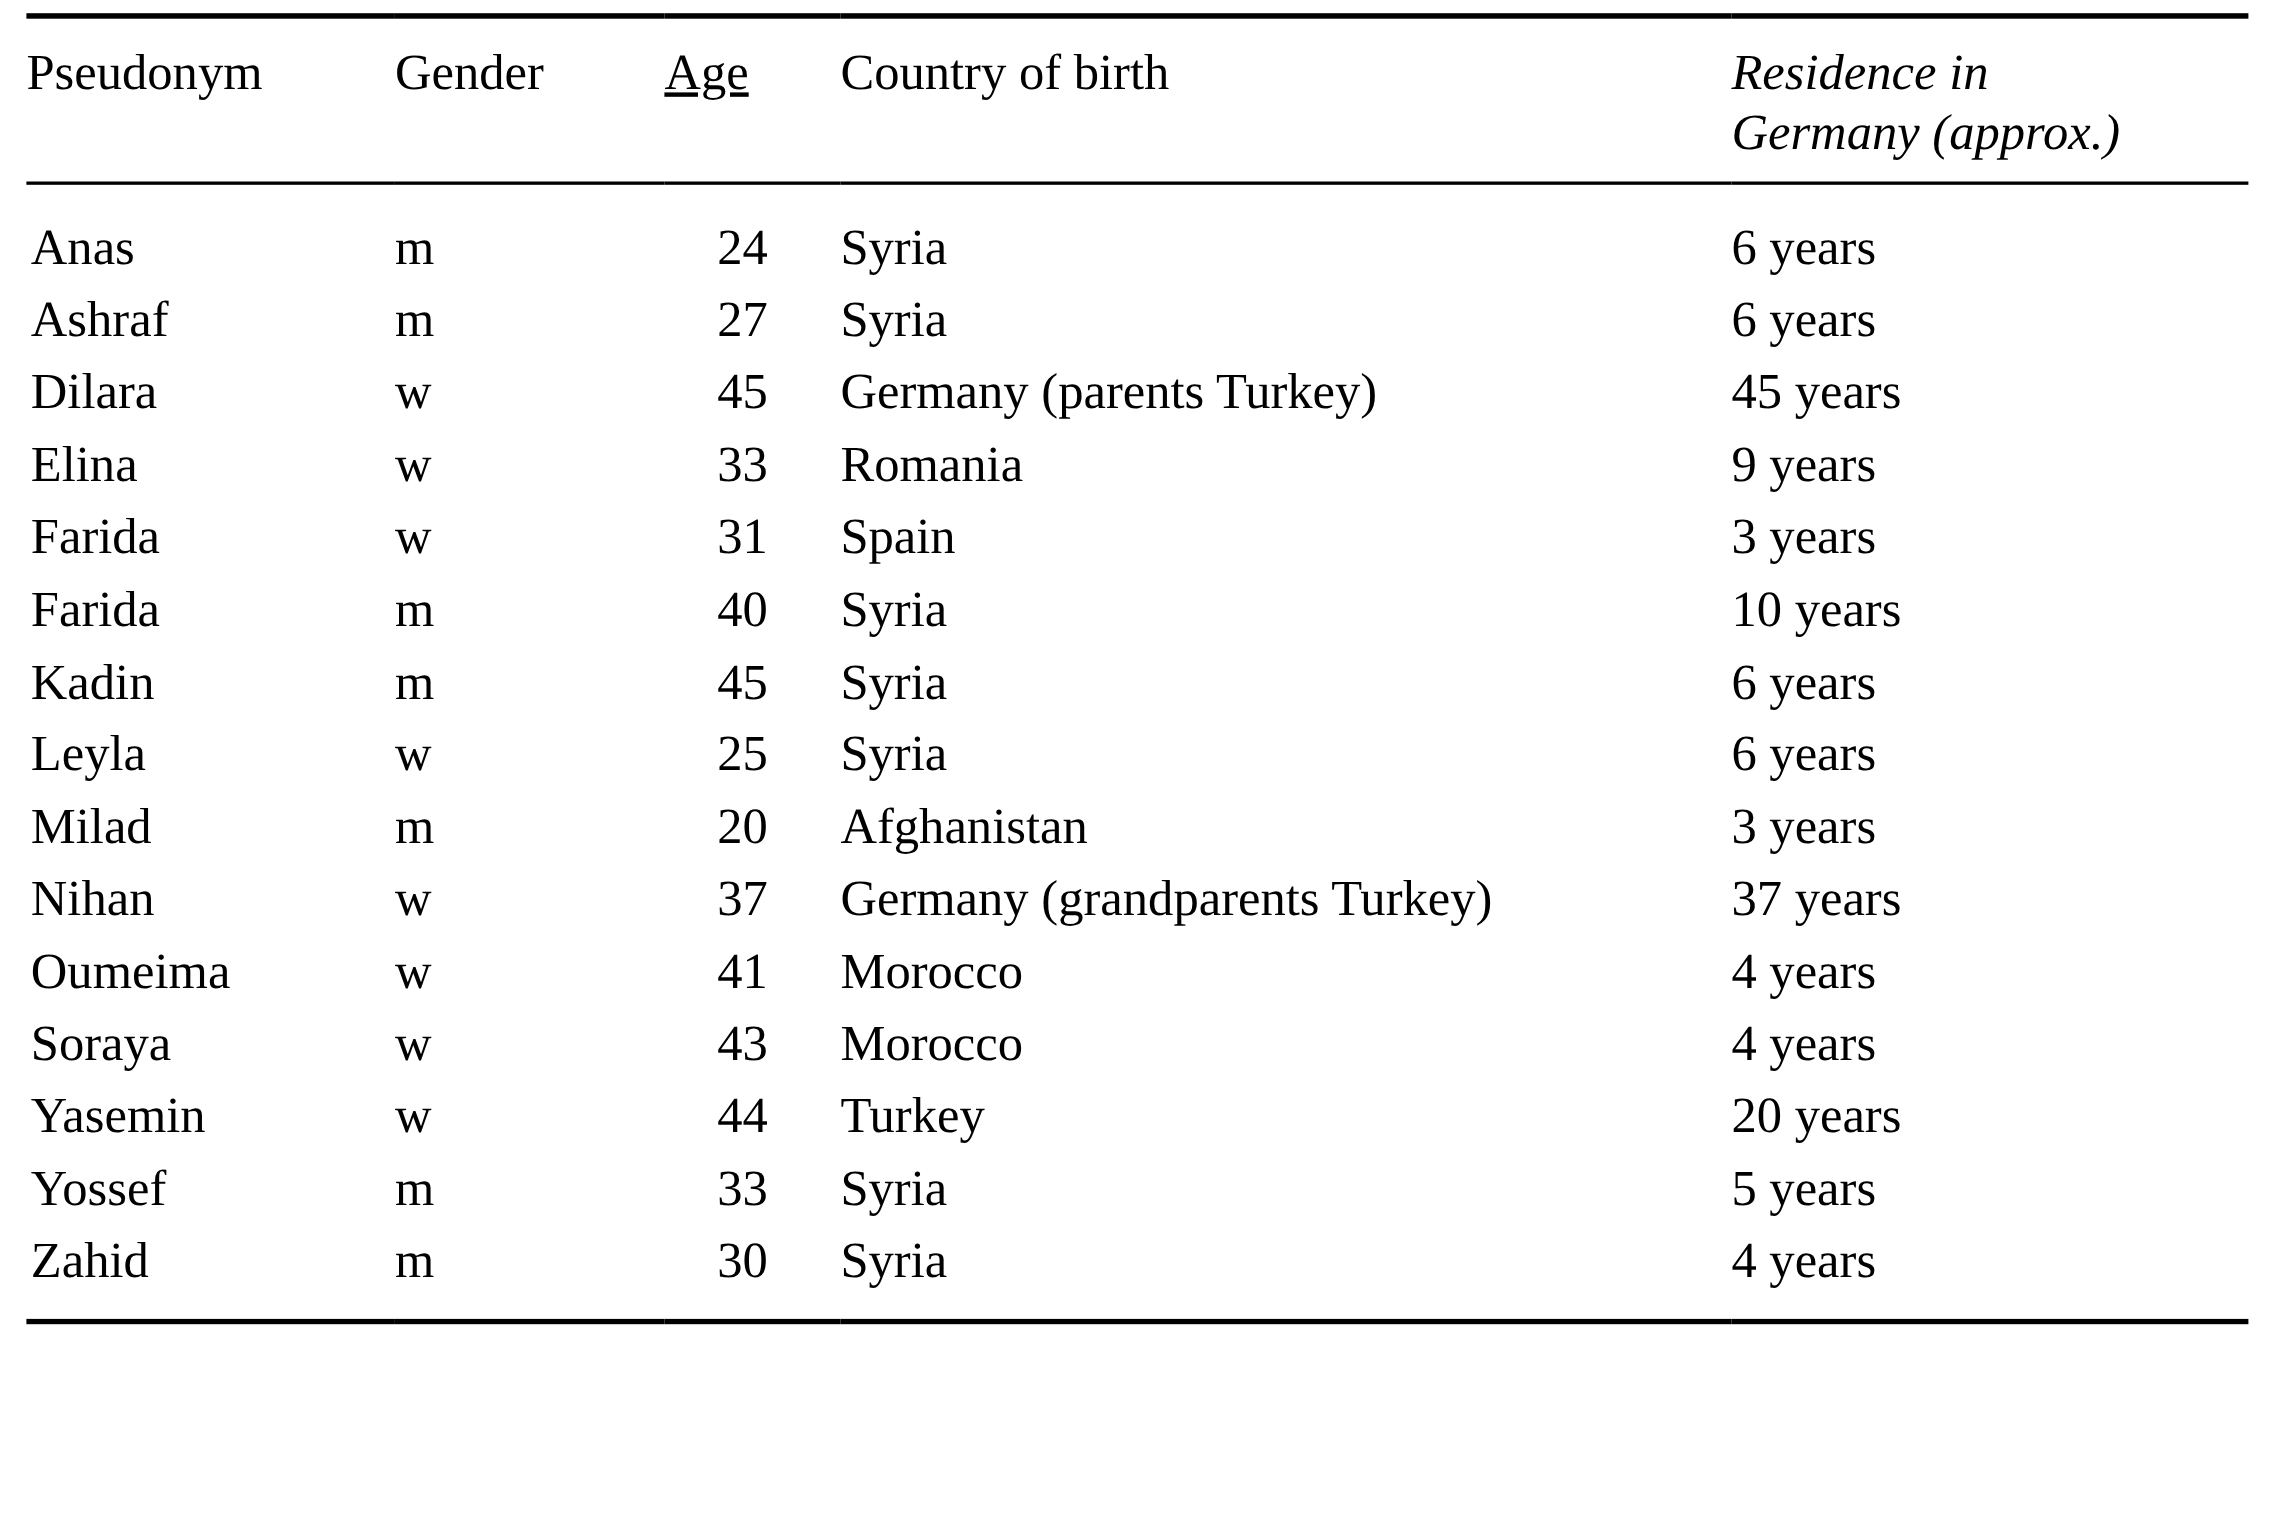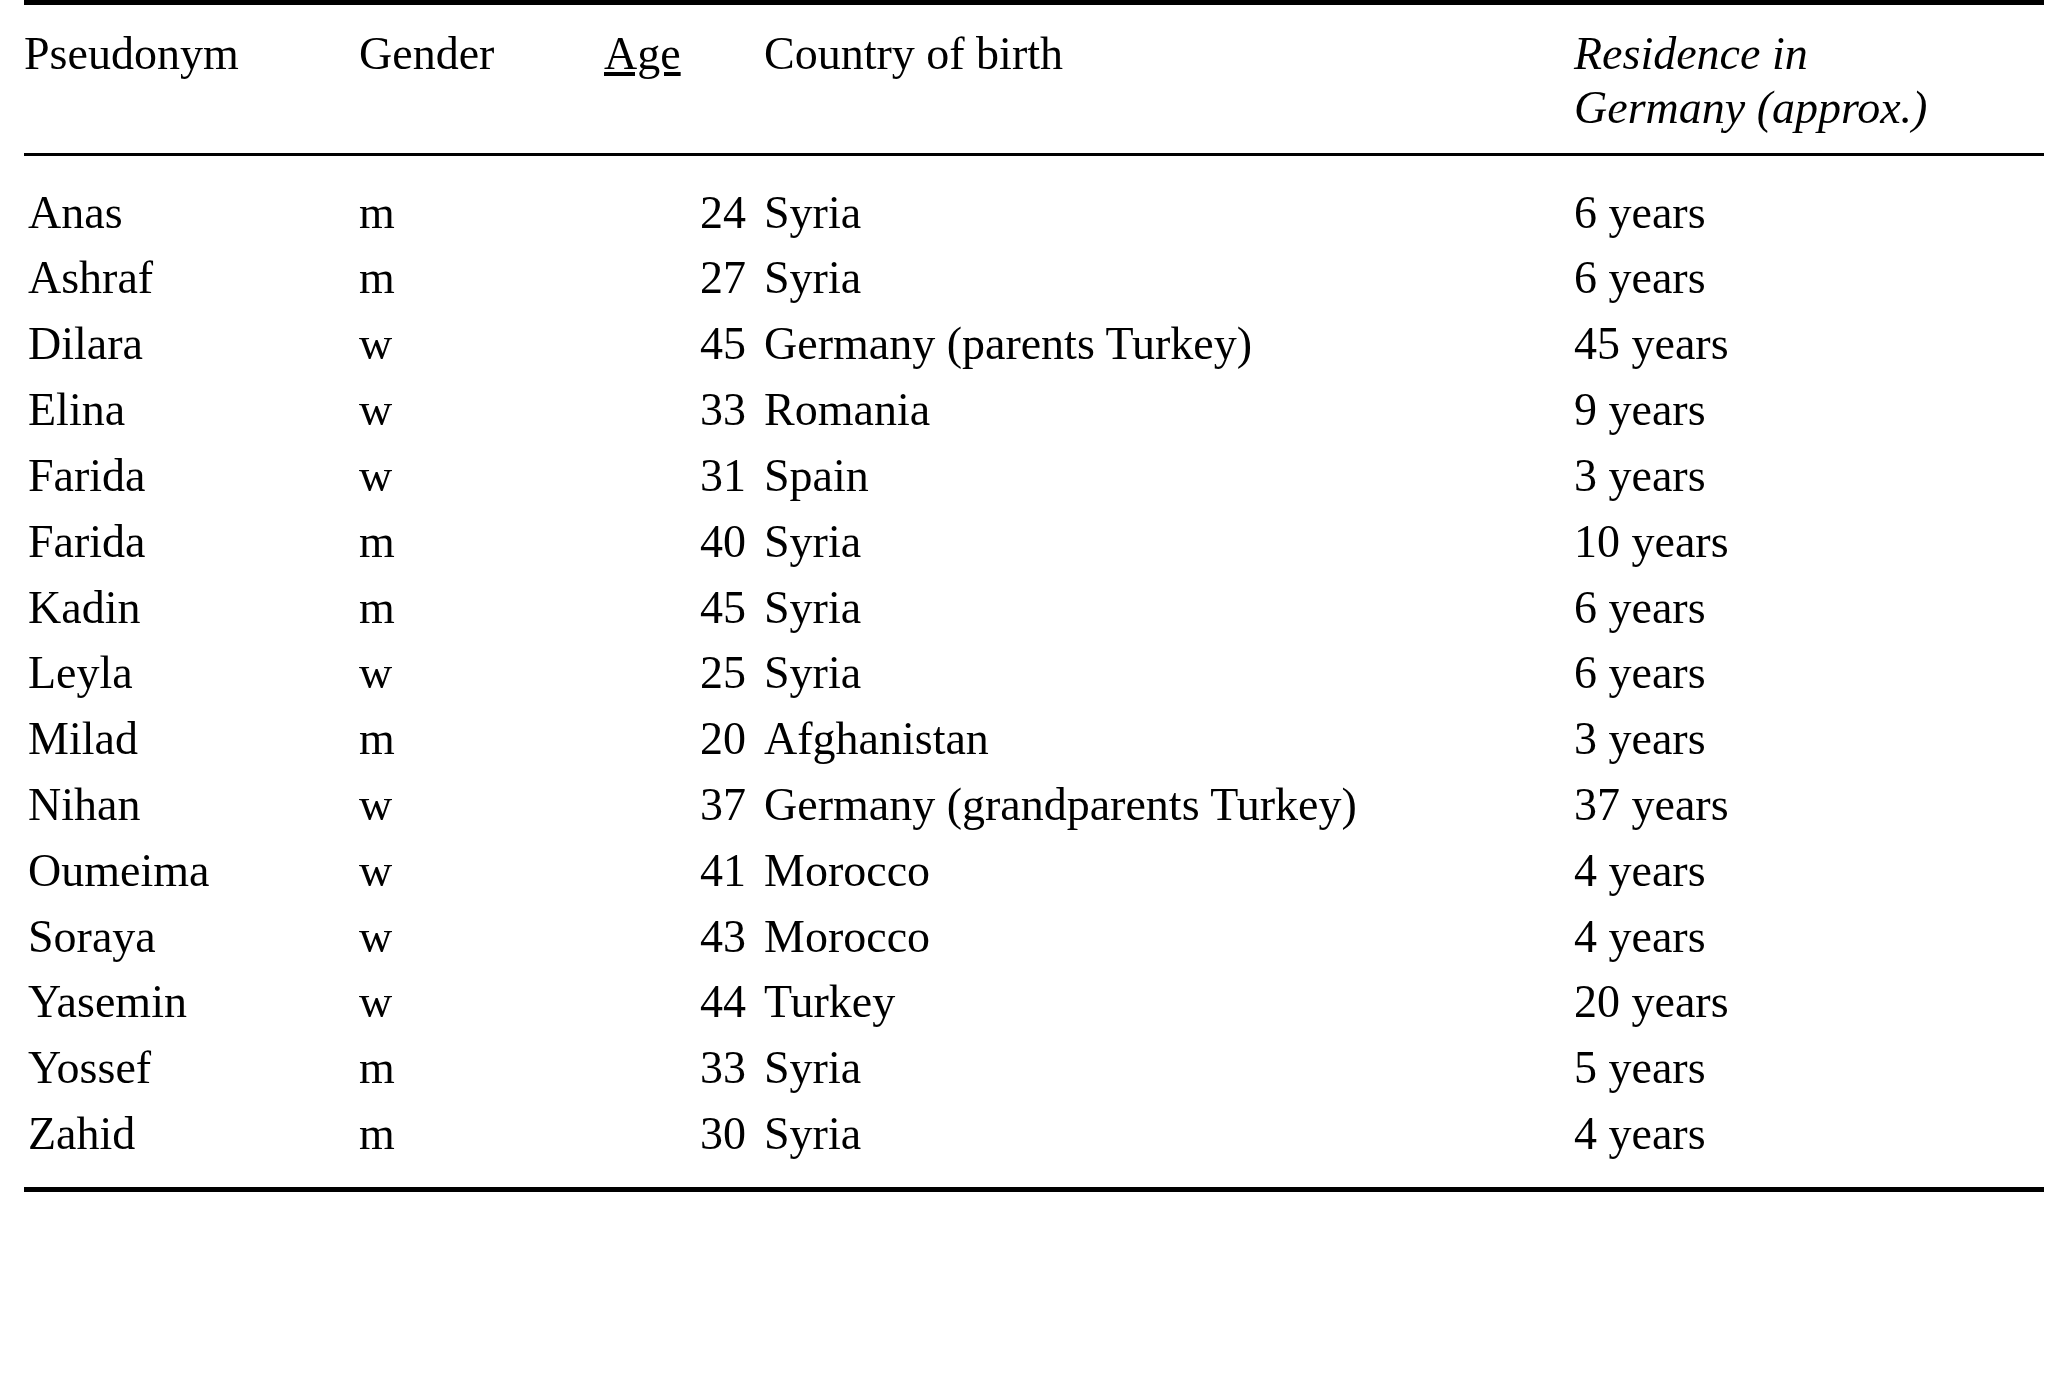--- a/index.html
+++ b/index.html
@@ -10,20 +10,21 @@
   body {
     width: 2067px;
     font-family: "Liberation Serif", "DejaVu Serif", serif;
     color: #000000;
     -webkit-font-smoothing: antialiased;
   }
   .page {
     width: 1816px;
     box-sizing: border-box;
     padding: 0 24px;
+    margin-top: 12px;
   }
   table.data-table {
     width: 100%;
     border-collapse: collapse;
     table-layout: fixed;
     font-size: 46px;
     line-height: 1.17;
   }
   table.data-table thead th {
     font-weight: normal;
@@ -55,21 +56,21 @@
   col.c-gender    { width: 245px; }
   col.c-age       { width: 160px; }
   col.c-country   { width: 810px; }
   col.c-residence { width: 470px; }
 
   td.cell, th.cell {
     padding: 0;
     vertical-align: top;
   }
   td.age, th.age {
-    text-align: right;
+    text-align: center;
     padding-right: 18px;
   }
   th.age {
     text-align: right;
     padding-right: 18px;
     text-decoration: underline;
   }
   td.pseudonym { padding-left: 4px; }
   th.pseudonym { padding-left: 4px; }
   tbody tr.data-row td {

